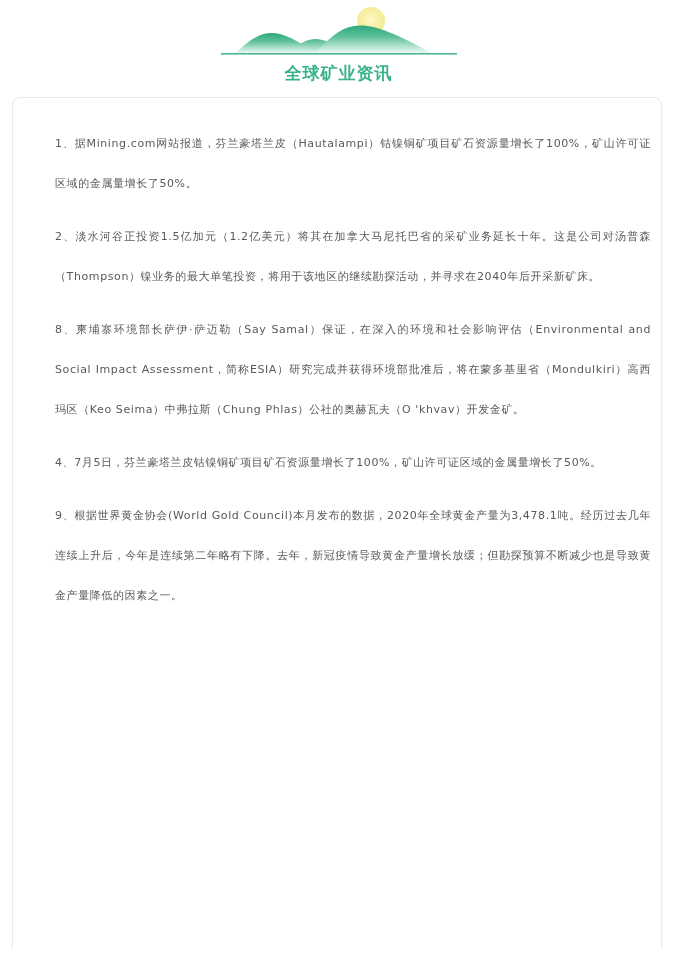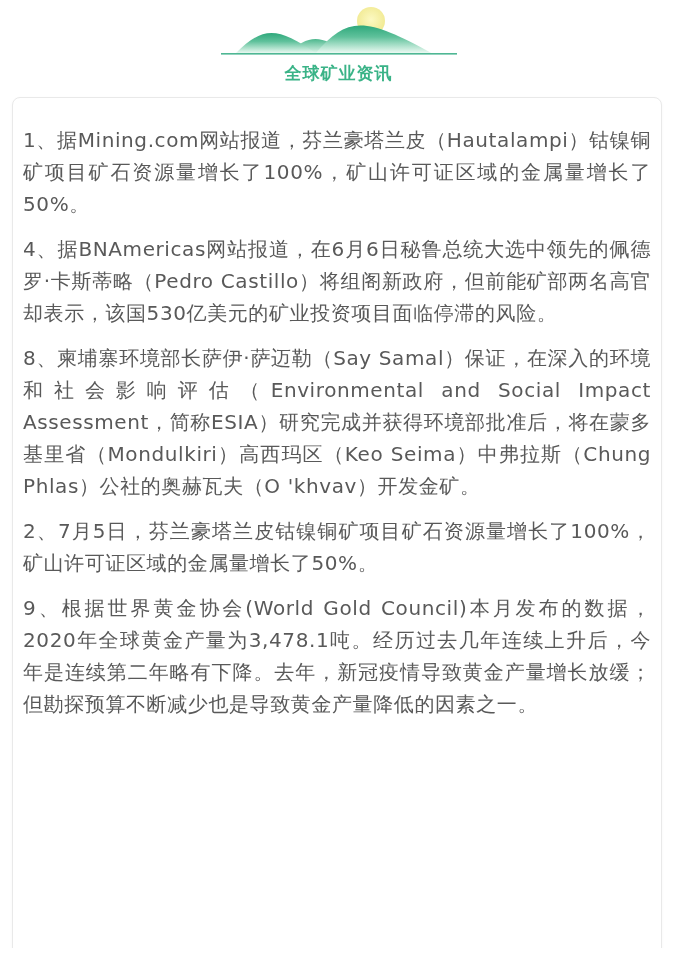--- a/index.html
+++ b/index.html
@@ -39,26 +39,27 @@
     width:650px;
     margin:12px 0 0 12px;
     min-height:1050px;
     background:#ffffff;
     border:1px solid var(--card-border);
     border-radius:8px;
     box-shadow:0 1px 3px rgba(0,0,0,0.04);
     padding:26px 10px 40px 10px;
   }
   .news-item{
-    font-size:20px;
-    line-height:32px;
+    font-size:11px;
+    line-height:40px;
     letter-spacing:0.6px;
     color:var(--text-color);
     text-align:justify;
     margin-bottom:13px;
+    margin-left:32px;
   }
   .news-item:last-child{margin-bottom:0;}
 </style>
 </head>
 <body>
 
 <div class="page">
 
   <header class="header">
     <div class="logo">
@@ -91,20 +92,20 @@
 
         <rect x="2" y="48" width="236" height="1.6" fill="#4fb794"></rect>
       </svg>
     </div>
     <div class="logo-title">全球矿业资讯</div>
   </header>
 
   <main class="card">
     <div id="news-list">
         <p class="news-item">1、据Mining.com网站报道，芬兰豪塔兰皮（Hautalampi）钴镍铜矿项目矿石资源量增长了100%，矿山许可证区域的金属量增长了50%。</p>
-        <p class="news-item">4、据BNAmericas网站报道，在6月6日秘鲁总统大选中领先的佩德罗·卡斯蒂略（Pedro Castillo）将组阁新政府，但前能矿部两名高官却表示，该国530亿美元的矿业投资项目面临停滞的风险。</p>
+        <p class="news-item">2、淡水河谷正投资1.5亿加元（1.2亿美元）将其在加拿大马尼托巴省的采矿业务延长十年。这是公司对汤普森（Thompson）镍业务的最大单笔投资，将用于该地区的继续勘探活动，并寻求在2040年后开采新矿床。</p>
         <p class="news-item">8、柬埔寨环境部长萨伊·萨迈勒（Say Samal）保证，在深入的环境和社会影响评估（Environmental and Social Impact Assessment，简称ESIA）研究完成并获得环境部批准后，将在蒙多基里省（Mondulkiri）高西玛区（Keo Seima）中弗拉斯（Chung Phlas）公社的奥赫瓦夫（O 'khvav）开发金矿。</p>
-        <p class="news-item">2、7月5日，芬兰豪塔兰皮钴镍铜矿项目矿石资源量增长了100%，矿山许可证区域的金属量增长了50%。</p>
+        <p class="news-item">4、7月5日，芬兰豪塔兰皮钴镍铜矿项目矿石资源量增长了100%，矿山许可证区域的金属量增长了50%。</p>
         <p class="news-item">9、根据世界黄金协会(World Gold Council)本月发布的数据，2020年全球黄金产量为3,478.1吨。经历过去几年连续上升后，今年是连续第二年略有下降。去年，新冠疫情导致黄金产量增长放缓；但勘探预算不断减少也是导致黄金产量降低的因素之一。</p>
       </div>
   </main>
 
 </div>
 
 </body></html>

